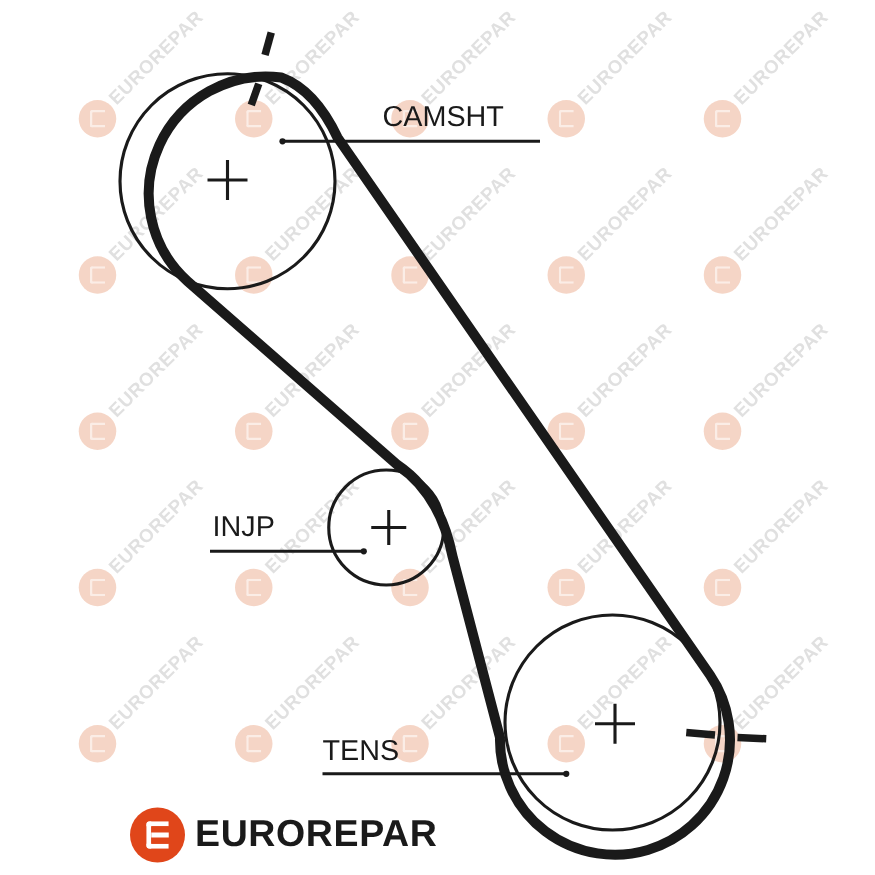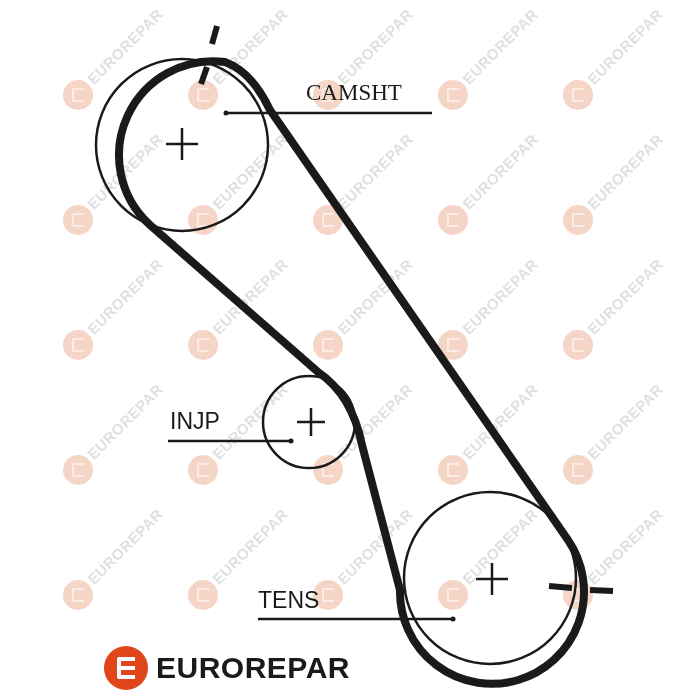--- a/index.html
+++ b/index.html
@@ -170,21 +170,21 @@
     <g>
       <line x1="168" y1="441" x2="291" y2="441" stroke="#1a1a1a" stroke-width="2.5"></line>
       <circle cx="291" cy="441" r="2.5" fill="#1a1a1a"></circle>
     </g>
     <g>
       <line x1="258" y1="619" x2="453" y2="619" stroke="#1a1a1a" stroke-width="2.5"></line>
       <circle cx="453" cy="619" r="2.5" fill="#1a1a1a"></circle>
     </g>
   </svg>
 
-  <div class="label" style="left:306px; top:80px;font-family:Liberation Serif, serif;">CAMSHT</div>
+  <div class="label" style="left:306px; top:80px;">CAMSHT</div>
   <div class="label" style="left:170px; top:408px;">INJP</div>
   <div class="label" style="left:258px; top:587px;">TENS</div>
 
   <div class="brand">
     <div class="brand-logo">
       <div class="e-shape"></div>
       <div class="e-bar"></div>
     </div>
     <div class="brand-text">EUROREPAR</div>
   </div>

